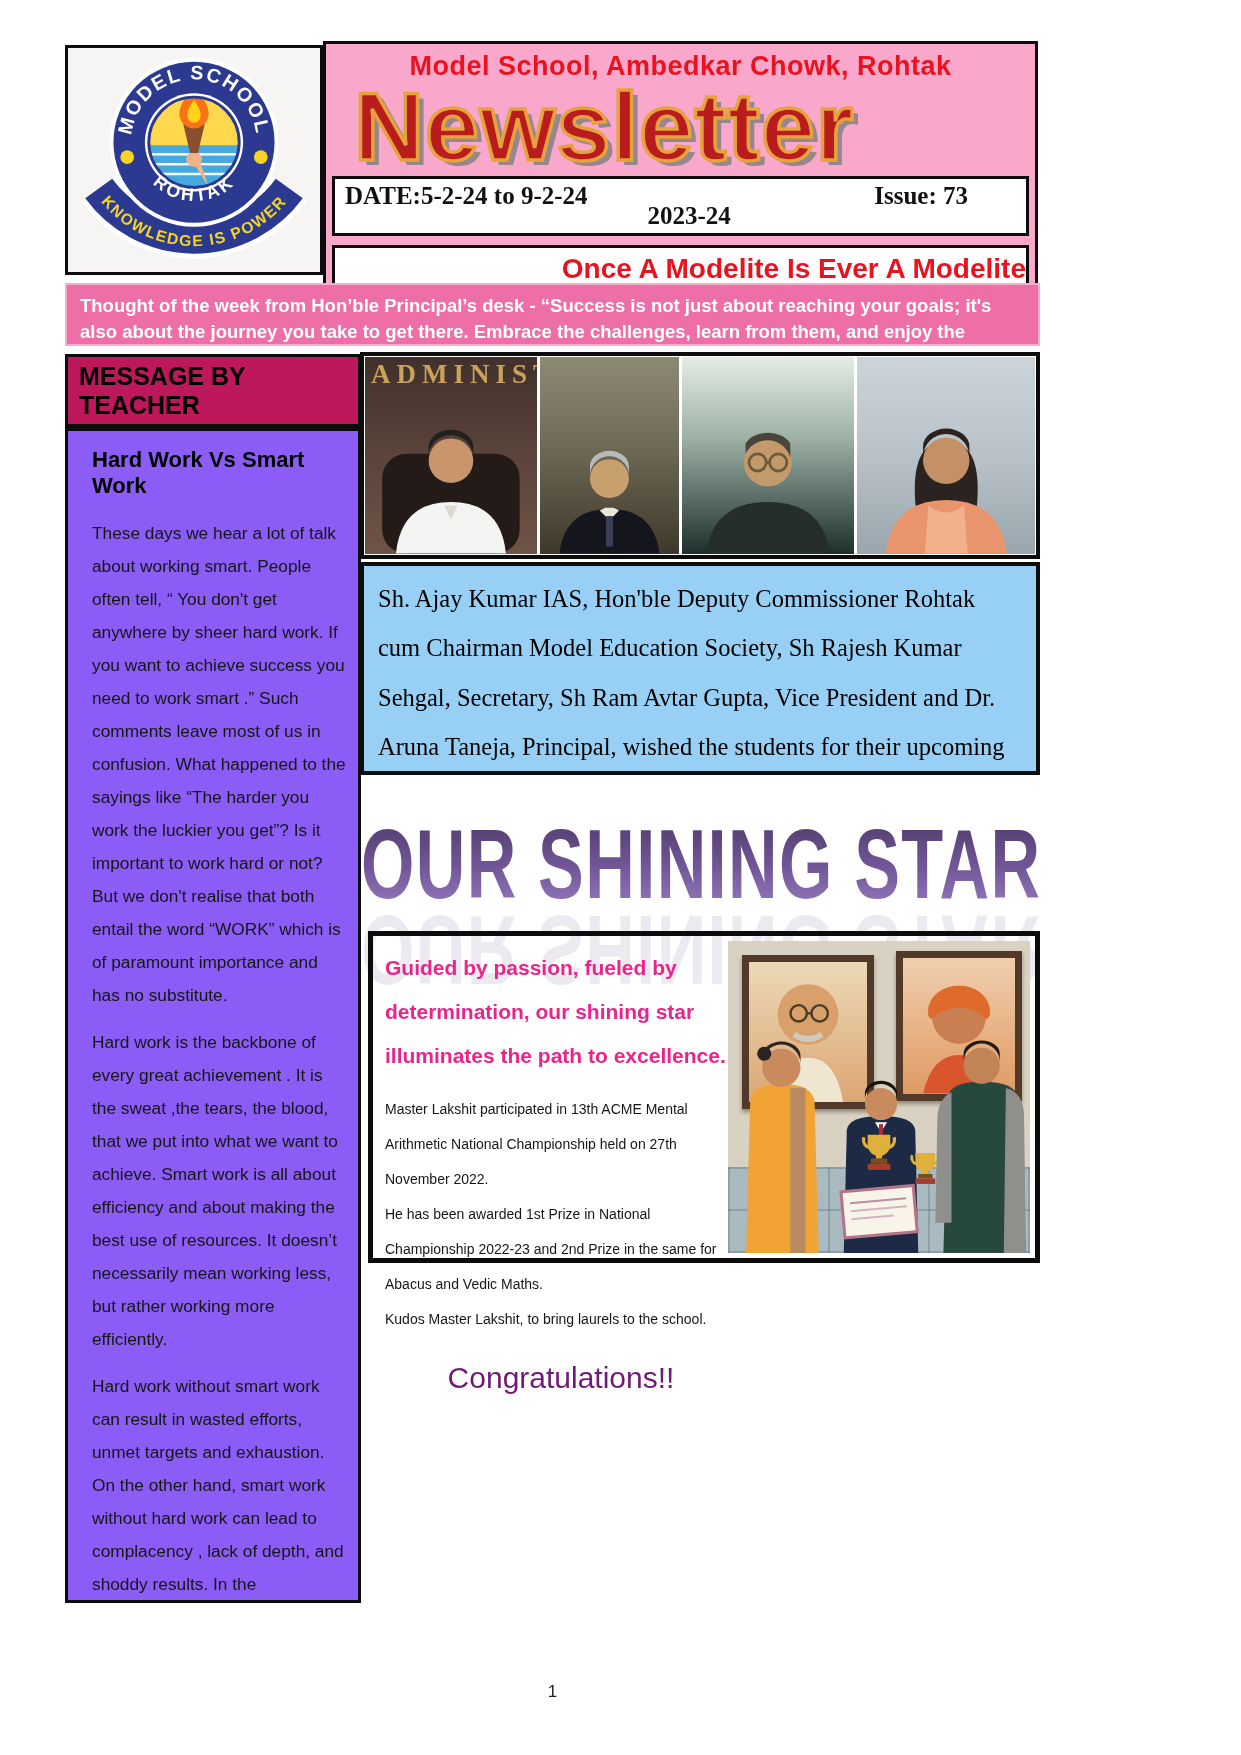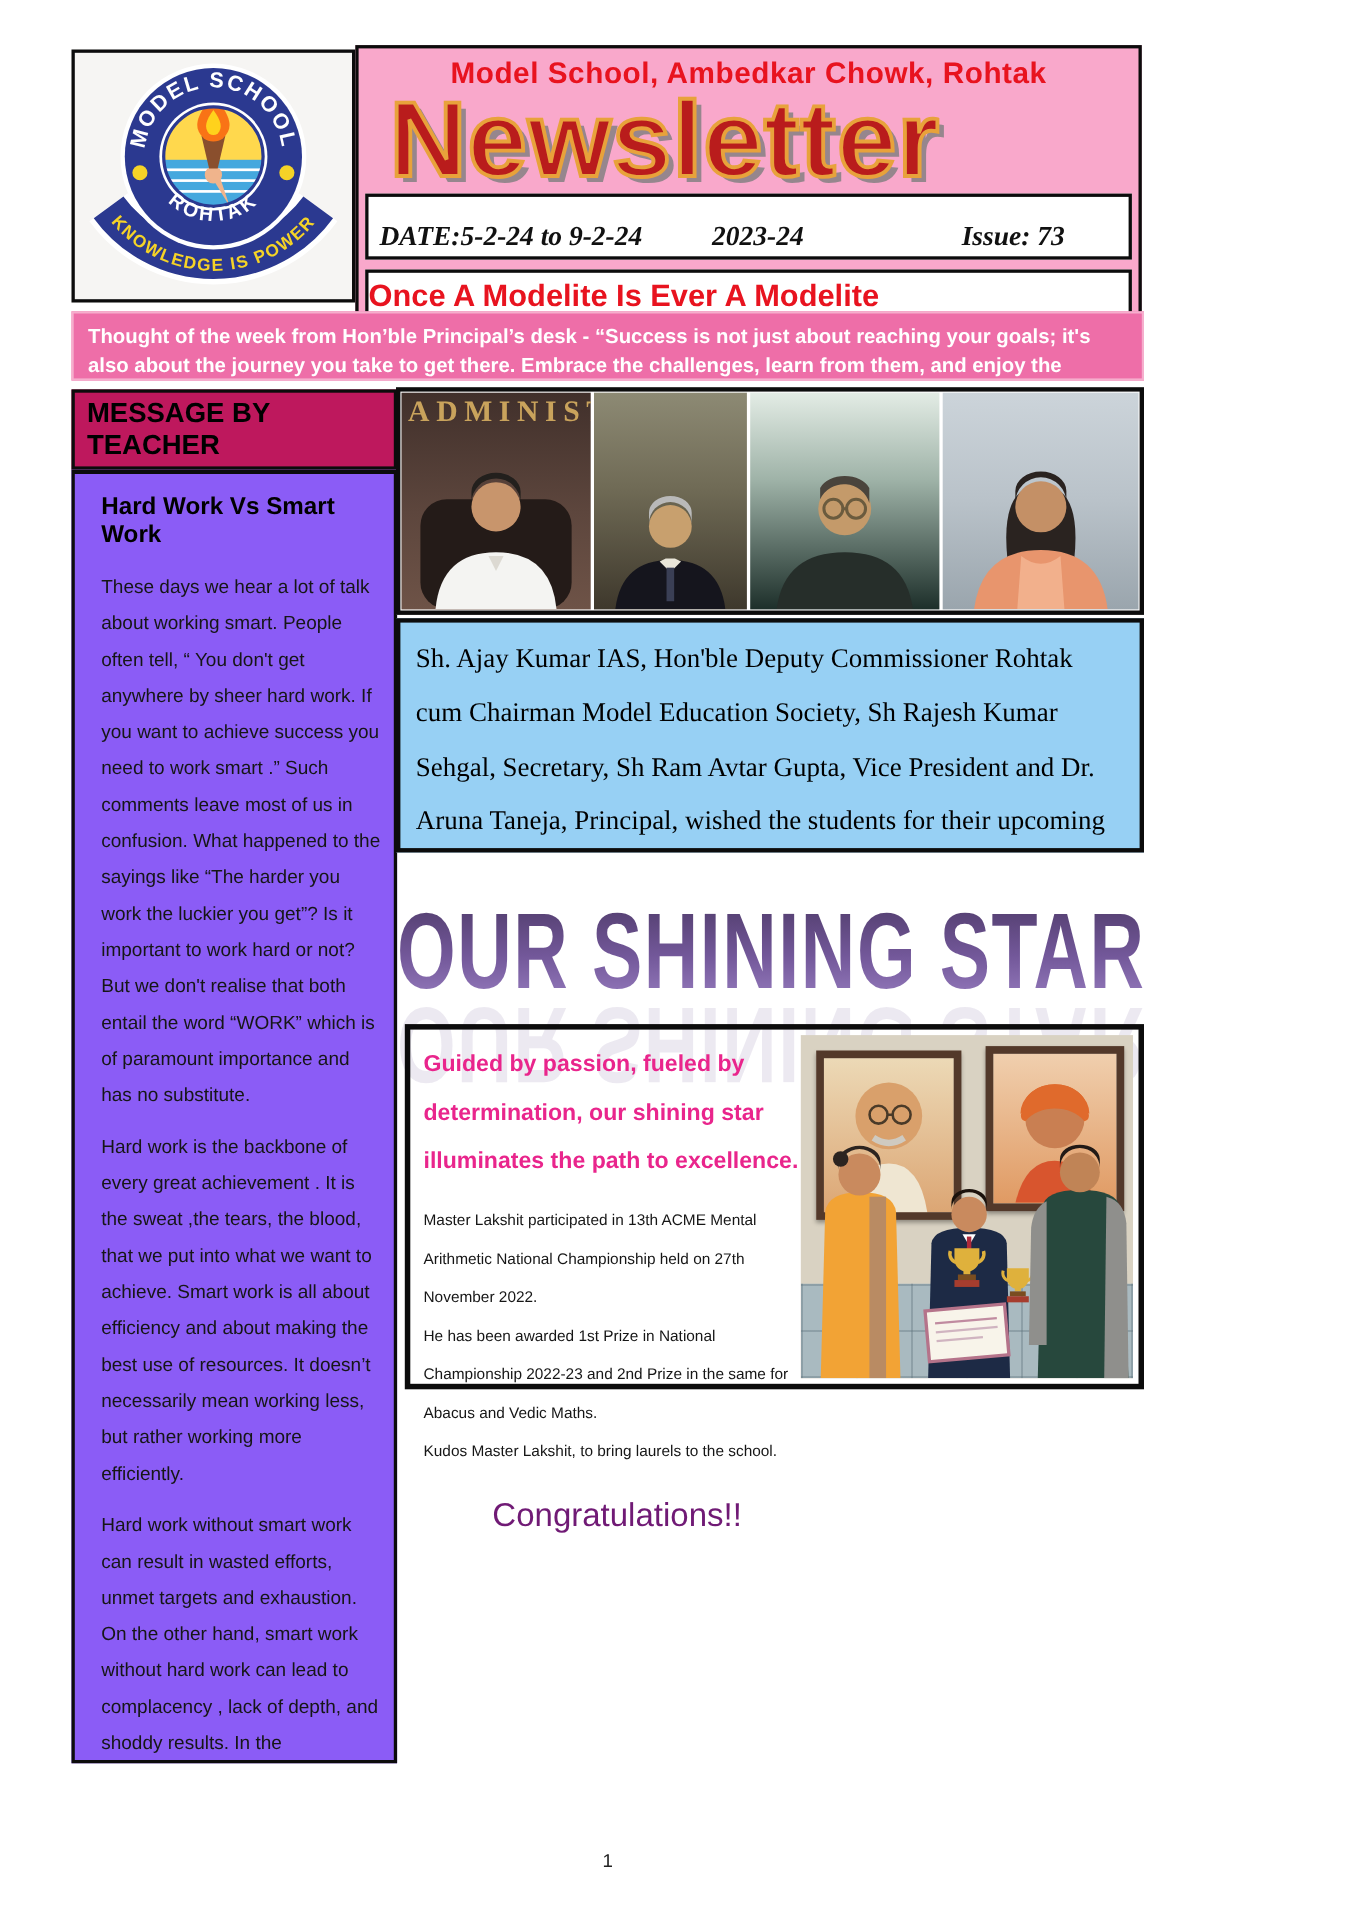--- a/index.html
+++ b/index.html
@@ -13,26 +13,26 @@
   
   .logo-box{left:65px;top:45px;width:258px;height:230px;background:#f6f5f3;border:3px solid #0c0c0c;
     display:flex;align-items:center;justify-content:center;}
   .header-pink{left:323px;top:41px;width:715px;height:292px;background:#f9a8cb;border:3px solid #0c0c0c;
     padding:4px 6px 16px 6px;}
   .school-line{color:#e8131f;font-weight:bold;font-size:27px;text-align:center;letter-spacing:.5px;margin-top:3px;}
   .newsletter-title{
     font-weight:bold;font-size:97px;line-height:.92;color:#b91c1c;letter-spacing:1px;
     -webkit-text-stroke:3.5px #e8a23b;text-shadow:6px 5px 0 rgba(125,125,125,.8);
     padding-left:22px;white-space:nowrap;}
-  .date-bar{background:#fff;border:3px solid #0c0c0c;margin-top:5px;display:flex;align-items:flex-end;
-    font-family:"Liberation Serif","DejaVu Serif",serif;font-weight:bold;font-size:25px;padding:3px 10px;font-style:italic;}
+  .date-bar{background:#fff;border:3px solid #0c0c0c;margin-top:5px;display:flex;align-items:flex-start;
+    font-family:"Liberation Serif","DejaVu Serif",serif;font-weight:bold;font-size:25px;padding:3px 10px;}
   .date-bar .seg-date{flex:1.35;}
   .date-bar .seg-session{flex:1;text-align:center;margin-top:20px;}
   .date-bar .seg-issue{flex:1;text-align:right;padding-right:48px;}
-  .motto-bar{background:#fff;border:3px solid #0c0c0c;margin-top:9px;text-align:left;
+  .motto-bar{background:#fff;border:3px solid #0c0c0c;margin-top:9px;text-align:right;
     color:#e8131f;font-weight:bold;font-size:28px;padding:5px 0 7px 0;}
 
   
   .thought-banner{left:65px;top:283px;width:975px;height:63px;background:#ee6ea8;color:#fff;
     font-weight:bold;font-size:18.5px;line-height:1.42;padding:8px 13px;border:2px solid #f6aecd;}
 
   
   .msg-title-box{left:65px;top:354px;width:296px;height:73px;background:#be185d;border:3px solid #0c0c0c;
     display:flex;align-items:center;font-size:25px;font-weight:bold;padding-left:11px;color:#000;}
   .msg-body-box{left:65px;top:427px;width:296px;height:1176px;background:#8b5cf6;border:3px solid #0c0c0c;

